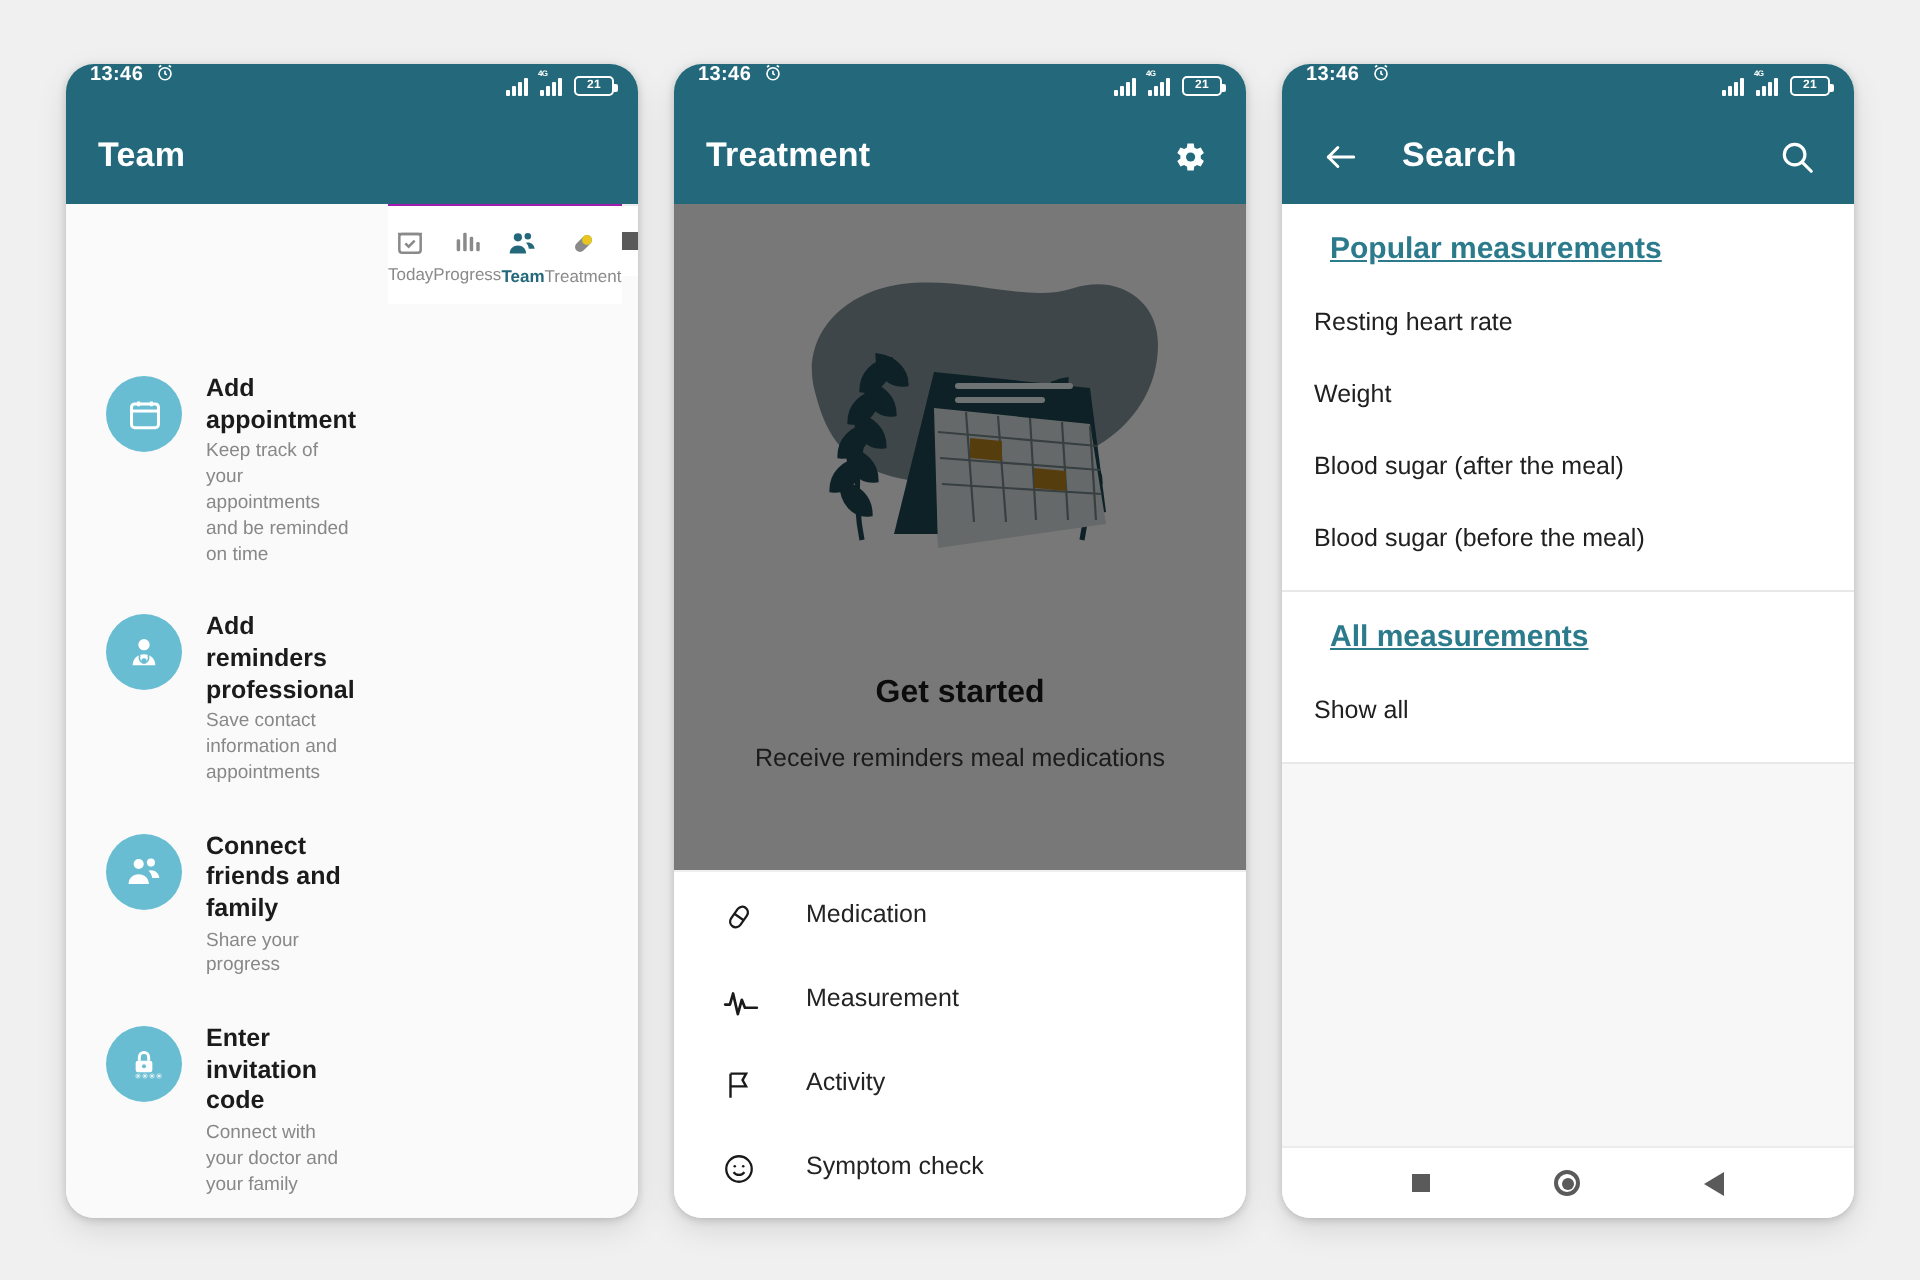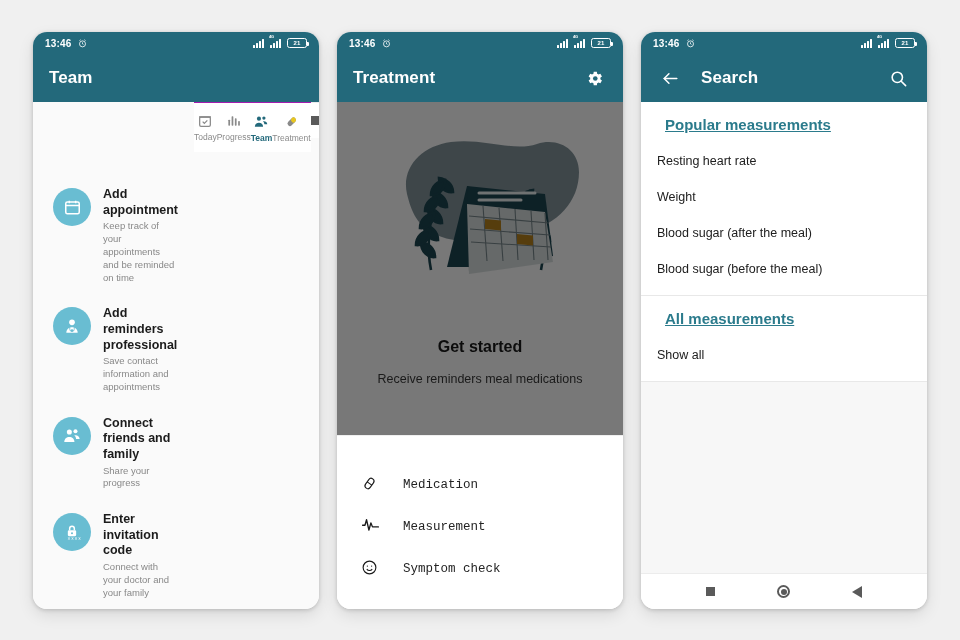--- a/index.html
+++ b/index.html
@@ -25,21 +25,20 @@
   }
   #phone-1 { left:33px; }
   #phone-2 { left:337px; }
   #phone-3 { left:641px; }
 
   
   .statusbar {
     height:22px;
     background:#23697b;
     display:flex;
-    align-items:center;
     padding:0 12px;
     color:#ffffff;
     font-size:10px;
     font-weight:bold;
     letter-spacing:.2px;
   }
   .statusbar .sb-right { margin-left:auto; display:flex; align-items:center; gap:6px; }
   .sb-clockicon { margin-left:6px; display:flex; }
   .sig { display:flex; align-items:flex-end; gap:1px; height:9px; }
   .sig i { display:block; width:2px; background:#ffffff; border-radius:.5px; }
@@ -118,21 +117,21 @@
   .p2-content { position:relative; height:507px; background:#fafafa; }
   .p2-illustration { padding-top:22px; display:flex; justify-content:center; }
   .p2-headline { text-align:center; font-size:16px; font-weight:bold; color:#1b1b1b; margin-top:24px; }
   .p2-sub { text-align:center; font-size:12.5px; color:#3a3a3a; margin-top:16px; }
   .scrim { position:absolute; left:0; right:0; top:0; height:347px; background:rgba(0,0,0,.52); }
   .sheet {
     position:absolute; left:0; right:0; bottom:0; height:174px;
     background:#ffffff; border-top:1px solid #efefef; z-index:4;
   }
   .sheet-list { padding-top:14px; }
-  .sheet-item { display:flex; align-items:flex-end; height:42px; padding-left:24px;font-family:Liberation Mono, monospace; }
+  .sheet-item { display:flex; align-items:flex-start; height:42px; padding-left:24px; }
   .sheet-item .si-icon { width:30px; display:flex; align-items:center; justify-content:flex-start; }
   .sheet-item .si-label { font-size:12.5px; color:#232323; margin-left:12px; }
 
   
   .p3-body { height:507px; background:#f7f7f7; display:flex; flex-direction:column; }
   .p3-card { background:#ffffff; }
   .section-head {
     font-size:15px; font-weight:bold; color:#2b7b8c;
     padding:14px 16px 10px 24px;
     text-decoration:underline;
@@ -419,20 +418,29 @@
 
           <div class="sheet-item">
             <span class="si-icon">
               <svg width="19" height="19" viewBox="0 0 24 24" fill="none" stroke="#1a1a1a" stroke-width="1.7" stroke-linejoin="round" stroke-linecap="round">
                 <path d="M2 13h3l2-7 3 13 2.5-9 2 5h7.5"></path>
               </svg>
             </span>
             <span class="si-label">Measurement</span>
           </div>
 
+          <div class="sheet-item">
+            <span class="si-icon">
+              <svg width="17" height="17" viewBox="0 0 24 24" fill="none" stroke="#1a1a1a" stroke-width="1.7">
+                <path d="M6 21V4"></path>
+                  <path d="M6 4h11l-2.5 4.5L17 13H6"></path>
+              </svg>
+            </span>
+            <span class="si-label">Activity</span>
+          </div>
 
           <div class="sheet-item">
             <span class="si-icon">
               <svg width="17" height="17" viewBox="0 0 24 24" fill="none" stroke="#1a1a1a" stroke-width="1.6">
                 <circle cx="12" cy="12" r="9"></circle>
                 <circle cx="9" cy="10" r=".9" fill="#1a1a1a" stroke="none"></circle>
                 <circle cx="15" cy="10" r=".9" fill="#1a1a1a" stroke="none"></circle>
                 <path d="M8.2 14.2a4.6 4.6 0 007.6 0"></path>
               </svg>
             </span>

